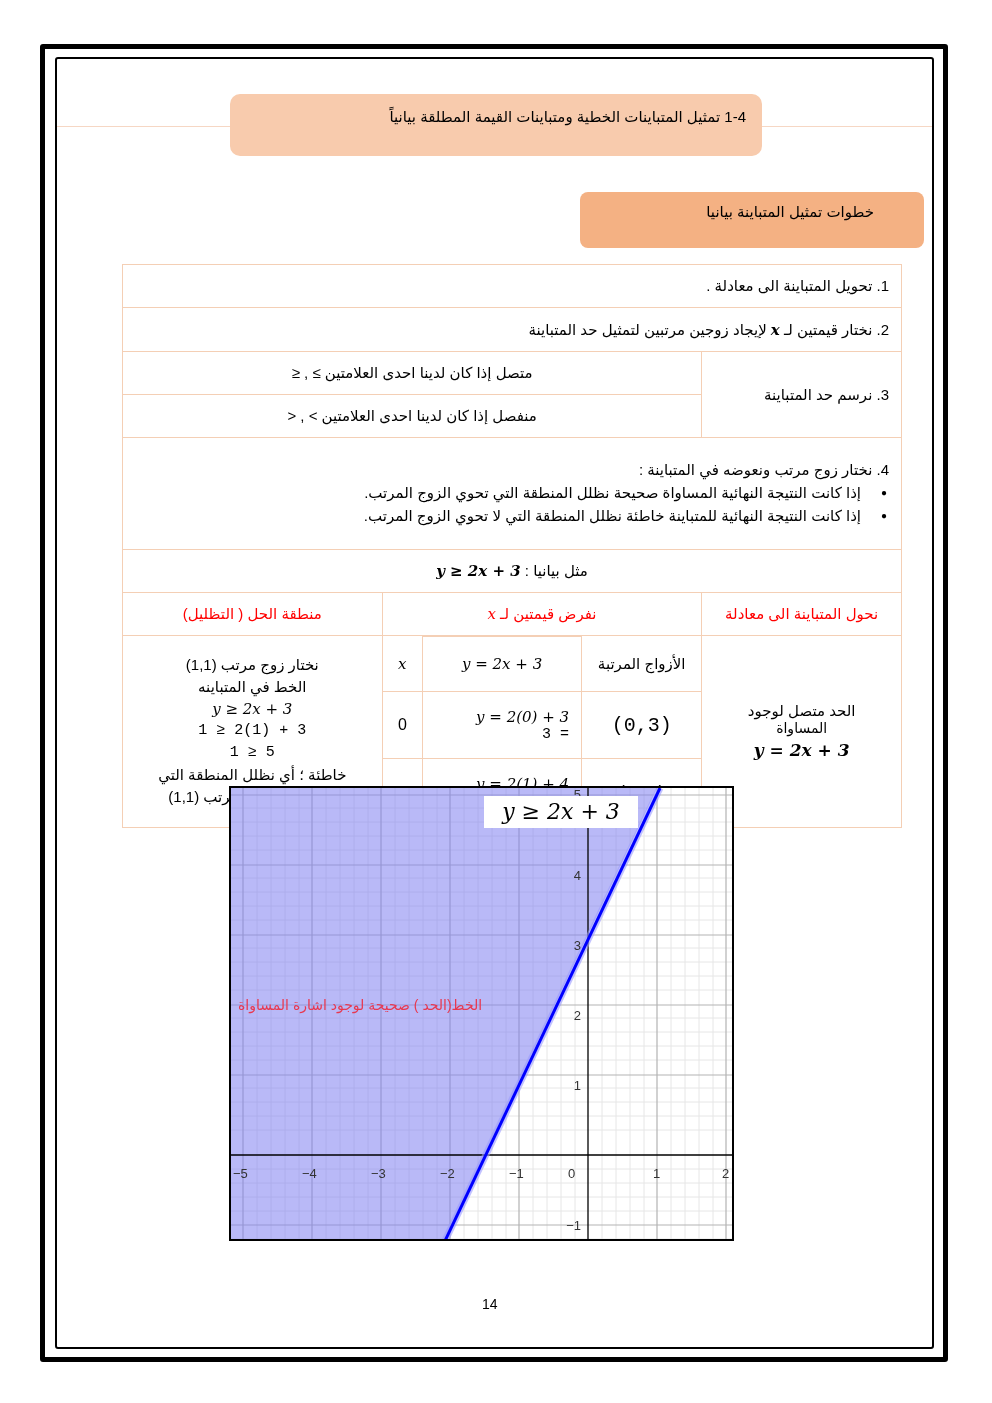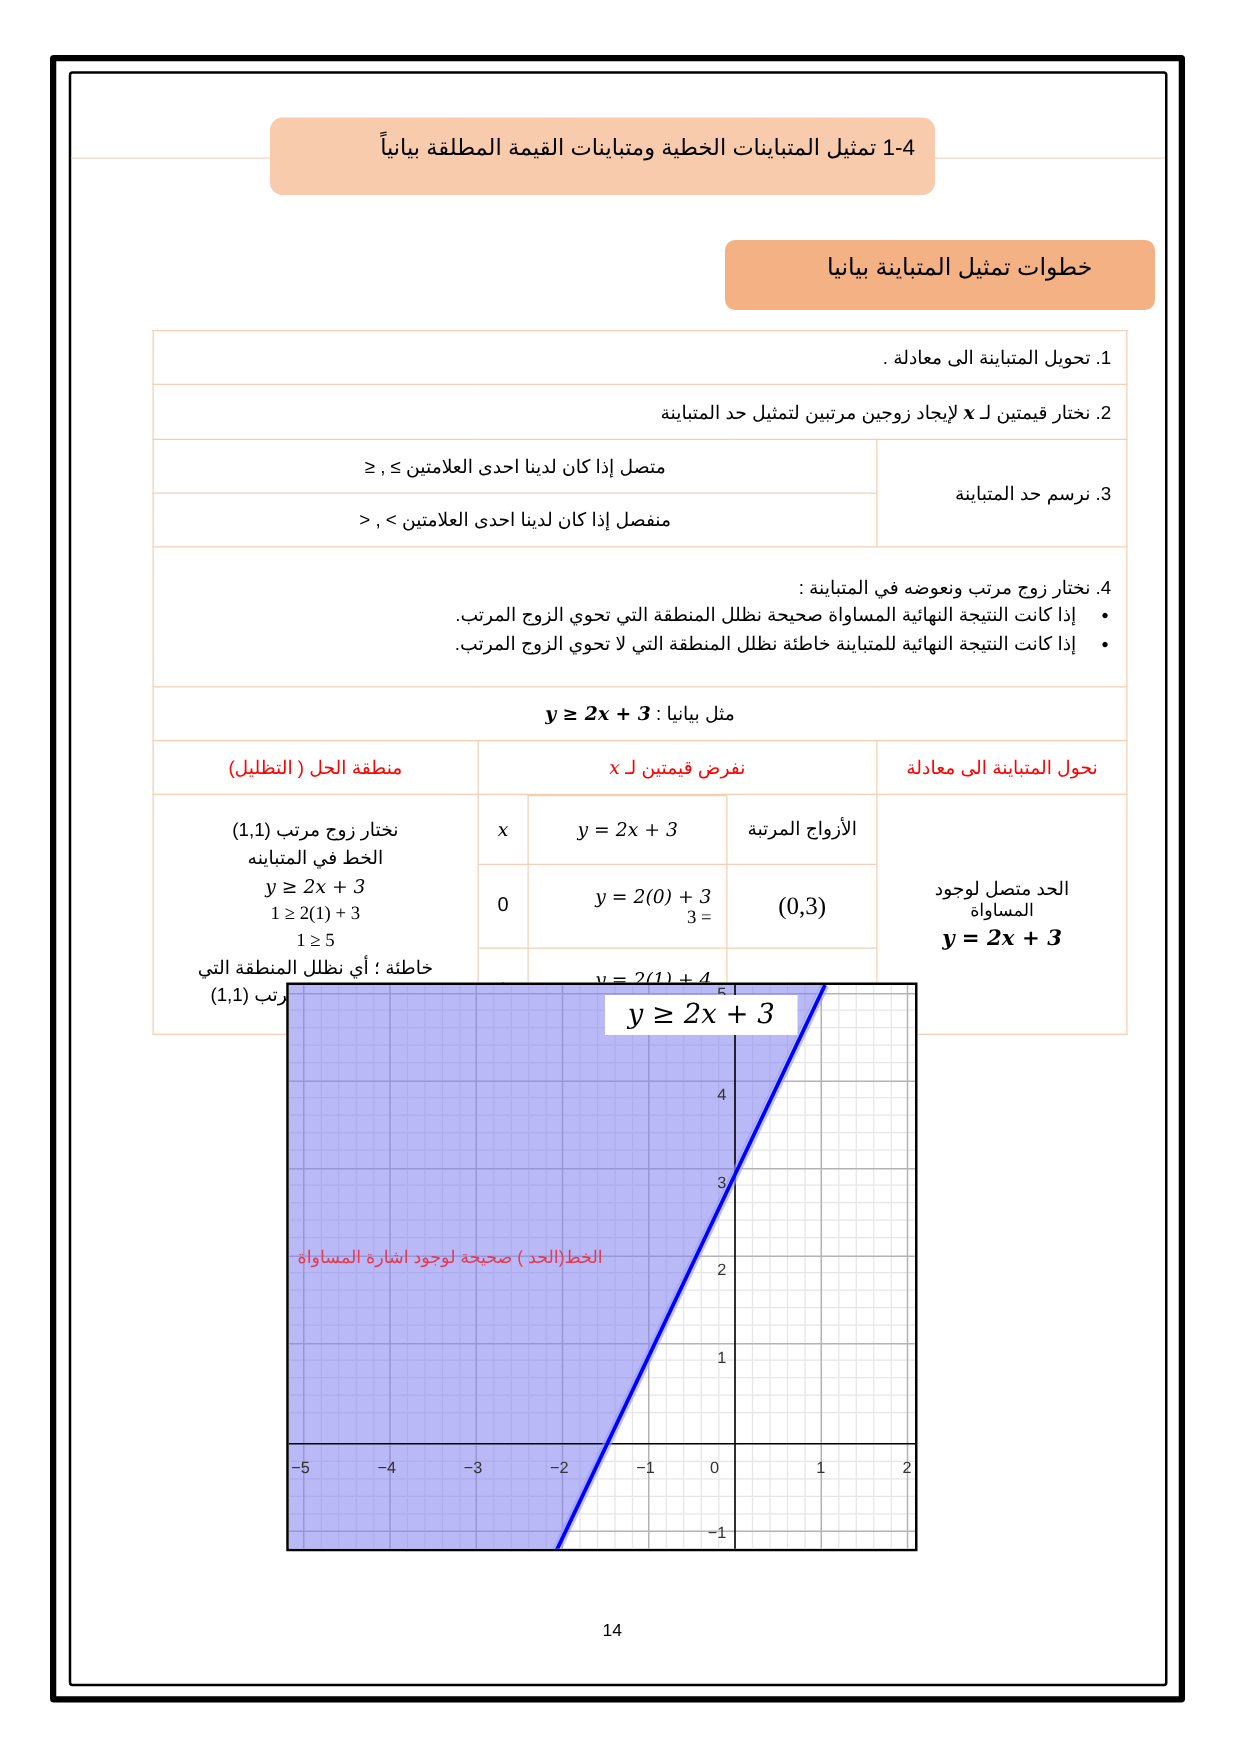--- a/index.html
+++ b/index.html
@@ -4,33 +4,33 @@
 <style>
   html, body { margin:0; padding:0; background:#ffffff; }
   body { width:992px; height:1403px; position:relative; overflow:hidden;
          font-family:"Liberation Sans","DejaVu Sans",sans-serif; color:#000; }
   .frame-outer { position:absolute; left:40px; top:44px; width:908px; height:1318px;
                  border:5px solid #000; border-radius:3px; box-sizing:border-box; }
   .frame-inner { position:absolute; left:55px; top:57px; width:879px; height:1292px;
                  border:2px solid #000; border-radius:3px; box-sizing:border-box; }
   .top-rule { position:absolute; left:57px; top:126px; width:875px; height:1px; background:#f6d7c4; }
 
-  .chapter-title { position:absolute; left:216px; top:94px; width:532px; height:62px;
+  .chapter-title { position:absolute; left:230px; top:94px; width:532px; height:62px;
                    background:#f8cbad; border-radius:10px; box-sizing:border-box;
-                   direction:rtl; text-align:right; padding:14px 16px 0 0; font-size:18px; }
+                   direction:rtl; text-align:right; padding:14px 16px 0 0; font-size:15px; }
   .section-title { position:absolute; left:580px; top:192px; width:344px; height:56px;
                    background:#f4b183; border-radius:8px; box-sizing:border-box;
-                   direction:rtl; text-align:right; padding:11px 50px 0 0; font-size:19px; }
+                   direction:rtl; text-align:right; padding:11px 50px 0 0; font-size:15px; }
 
   table.steps { position:absolute; left:122px; top:264px; width:780px; border-collapse:collapse;
                 direction:rtl; font-size:15px; }
   table.steps td { border:1px solid #f4cfb5; padding:12px 12px; vertical-align:middle; }
   .math { font-family:"DejaVu Serif","Liberation Serif",serif; font-style:italic; }
   .math-b { font-family:"DejaVu Serif","Liberation Serif",serif; font-style:italic; font-weight:bold; }
-  .num-up { font-family:Liberation Serif, serif; font-style:normal; }
+  .num-up { font-family:Liberation Mono, monospace; font-style:normal; }
   .red { color:#ff0000; }
   .center { text-align:center;margin-top:42px; }
   .bullets { margin:2px 0 0 0; padding:0 28px 0 0; list-style:none; }
   .bullets li { position:relative; line-height:23px; }
   .bullets li::before { content:"●"; position:absolute; right:-26px; font-size:10px; top:0; }
 
   .graph { position:absolute; left:229px; top:786px; width:505px; height:455px;
            border:2px solid #000; box-sizing:border-box; overflow:hidden; background:#fff; }
   .graph svg { position:absolute; left:0; top:0; }
   .graph-label { position:absolute; left:484px; top:796px; width:154px; height:32px;

